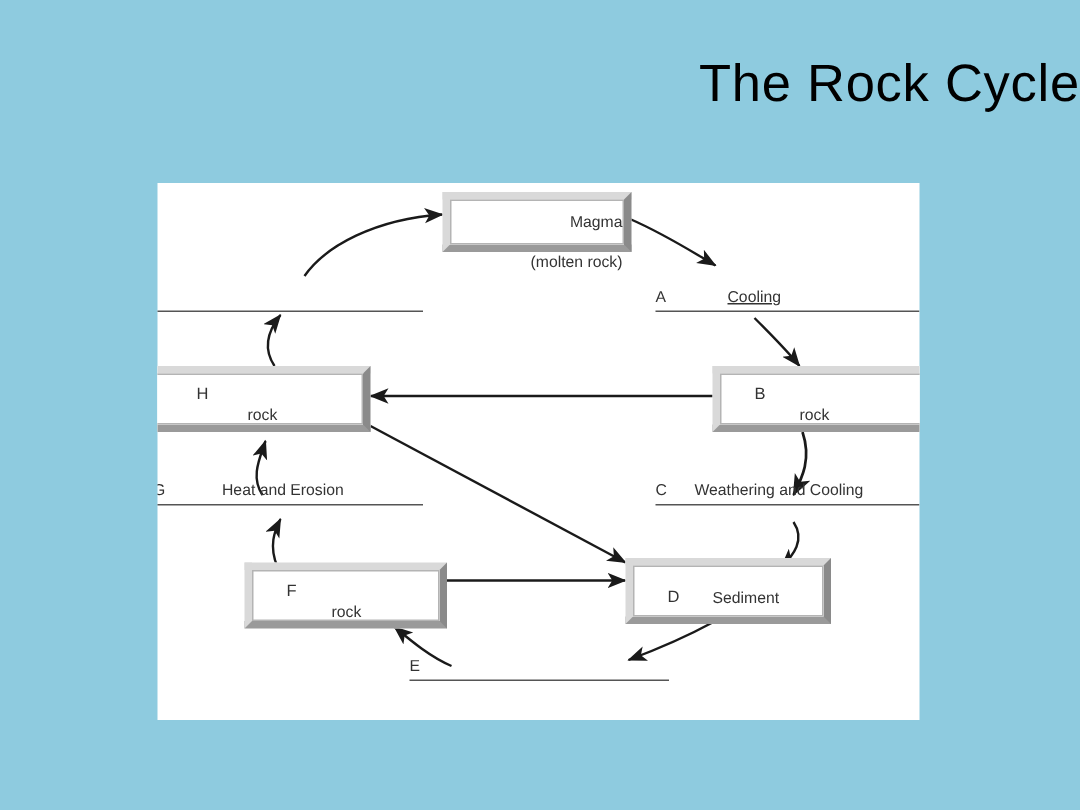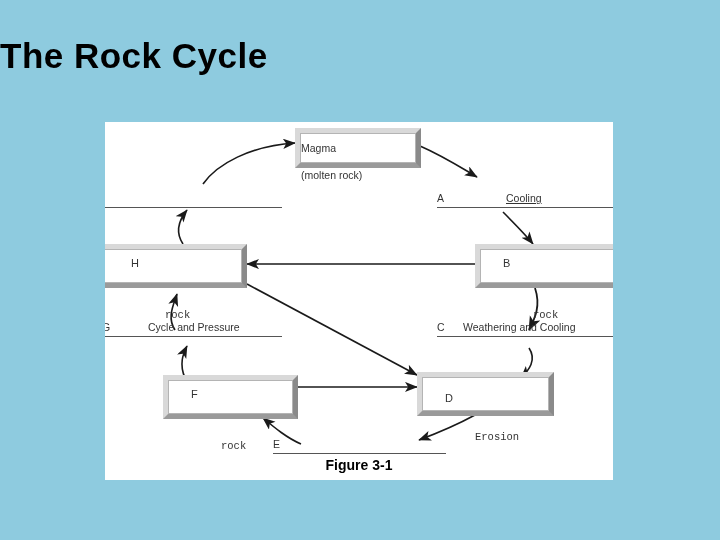--- a/index.html
+++ b/index.html
@@ -19,23 +19,23 @@
     left: 0; top: 0;
     width: 720px;
     height: 540px;
     background: #8ecbdf;
   }
   #slide-title {
     position: absolute;
     left: 0;
     top: 36px;
     width: 720px;
-    text-align: left;
+    text-align: right;
     font-size: 35px;
-    font-weight: bold;
+    font-weight: normal;
     color: #000000;
     letter-spacing: 0.5px;
     font-family: "Liberation Sans", sans-serif;
   }
   #figure-panel {
     position: absolute;
     left: 105px;
     top: 122px;
     width: 508px;
     height: 358px;
@@ -69,27 +69,26 @@
   .box-letter {
     position: absolute;
     font-size: 11px;
     color: #333333;
     font-family: "Liberation Sans", sans-serif;
   }
   .box-word {
     position: absolute;
     font-size: 10.5px;
     color: #333333;
-    font-family: Liberation Mono, monospace;
-    margin-top: 38px;
+    font-family: Liberation Sans, sans-serif;
   }
   .box-center-text {
     position: absolute;
     left: 0; right: 0;
-    text-align: left;
+    text-align: right;
     font-size: 10.5px;
     color: #333333;
     line-height: 12px;
     font-family: "Liberation Sans", sans-serif;
   }
   .blank-group {
     position: absolute;
   }
   .blank-letter {
     position: absolute;
@@ -191,50 +190,49 @@
     <div class="rock-box" style="left:58px; top:253px; width:135px; height:44px;">
       <div class="inner">
         <div class="box-letter" style="left:22px; top:7px;">F</div>
         <div class="box-word" style="left:52px; top:21px;">rock</div>
       </div>
     </div>
 
     <div class="rock-box" style="left:312px; top:250px; width:137px; height:44px;">
       <div class="inner">
         <div class="box-letter" style="left:22px; top:14px;">D</div>
-        <div class="box-word" style="left:52px; top:15px;">Erosion</div>
+        <div class="box-word" style="left:52px; top:15px;">Sediment</div>
       </div>
     </div>
 
     <div class="blank-group" style="left:332px; top:70px; width:176px;">
       <div class="blank-letter">A</div>
-      <div class="blank-text" style="left:69px;text-decoration:underline;">Cooling</div>
+      <div class="blank-text" style="left:48px;text-decoration:underline;">Cooling</div>
       <div class="blank-rule" style="top:15px; width:176px;"></div>
     </div>
 
     <div class="blank-group" style="left:332px; top:199px; width:176px;">
       <div class="blank-letter">C</div>
       <div class="blank-text" style="left:26px;">Weathering and Cooling</div>
       <div class="blank-rule" style="top:15px; width:176px;"></div>
     </div>
 
     <div class="blank-group" style="left:-3px; top:199px; width:180px;">
       <div class="blank-letter">G</div>
-      <div class="blank-text" style="left:46px;">Cycle and Pressure</div>
+      <div class="blank-text" style="left:46px;">Heat and Erosion</div>
       <div class="blank-rule" style="top:15px; width:180px;"></div>
     </div>
 
     <div class="blank-group" style="left:-3px; top:70px; width:180px;">
 
       <div class="blank-text" style="left:46px;"></div>
       <div class="blank-rule" style="top:15px; width:180px;"></div>
     </div>
 
     <div class="blank-group" style="left:168px; top:316px; width:173px;">
       <div class="blank-letter">E</div>
       <div class="blank-text" style="left:30px;"></div>
       <div class="blank-rule" style="top:15px; width:173px;"></div>
     </div>
 
-    <div id="figure-caption" style="top:335px;">Figure 3-1</div>
 
   </div>
 </div>
 
 </body></html>

